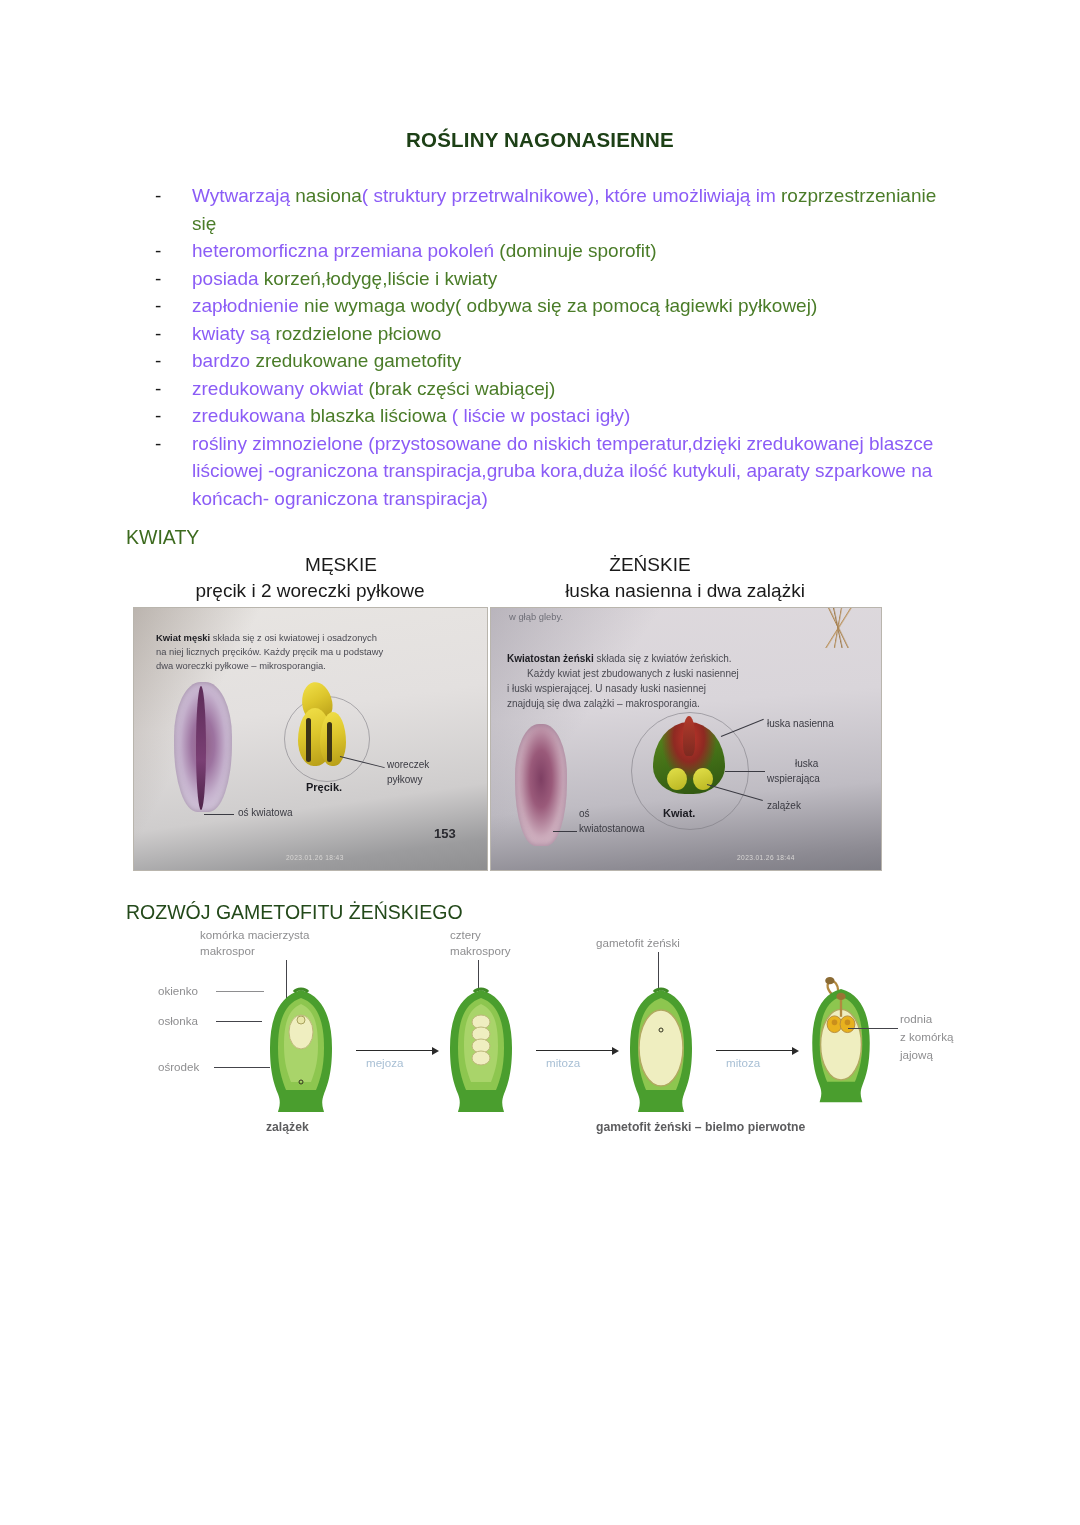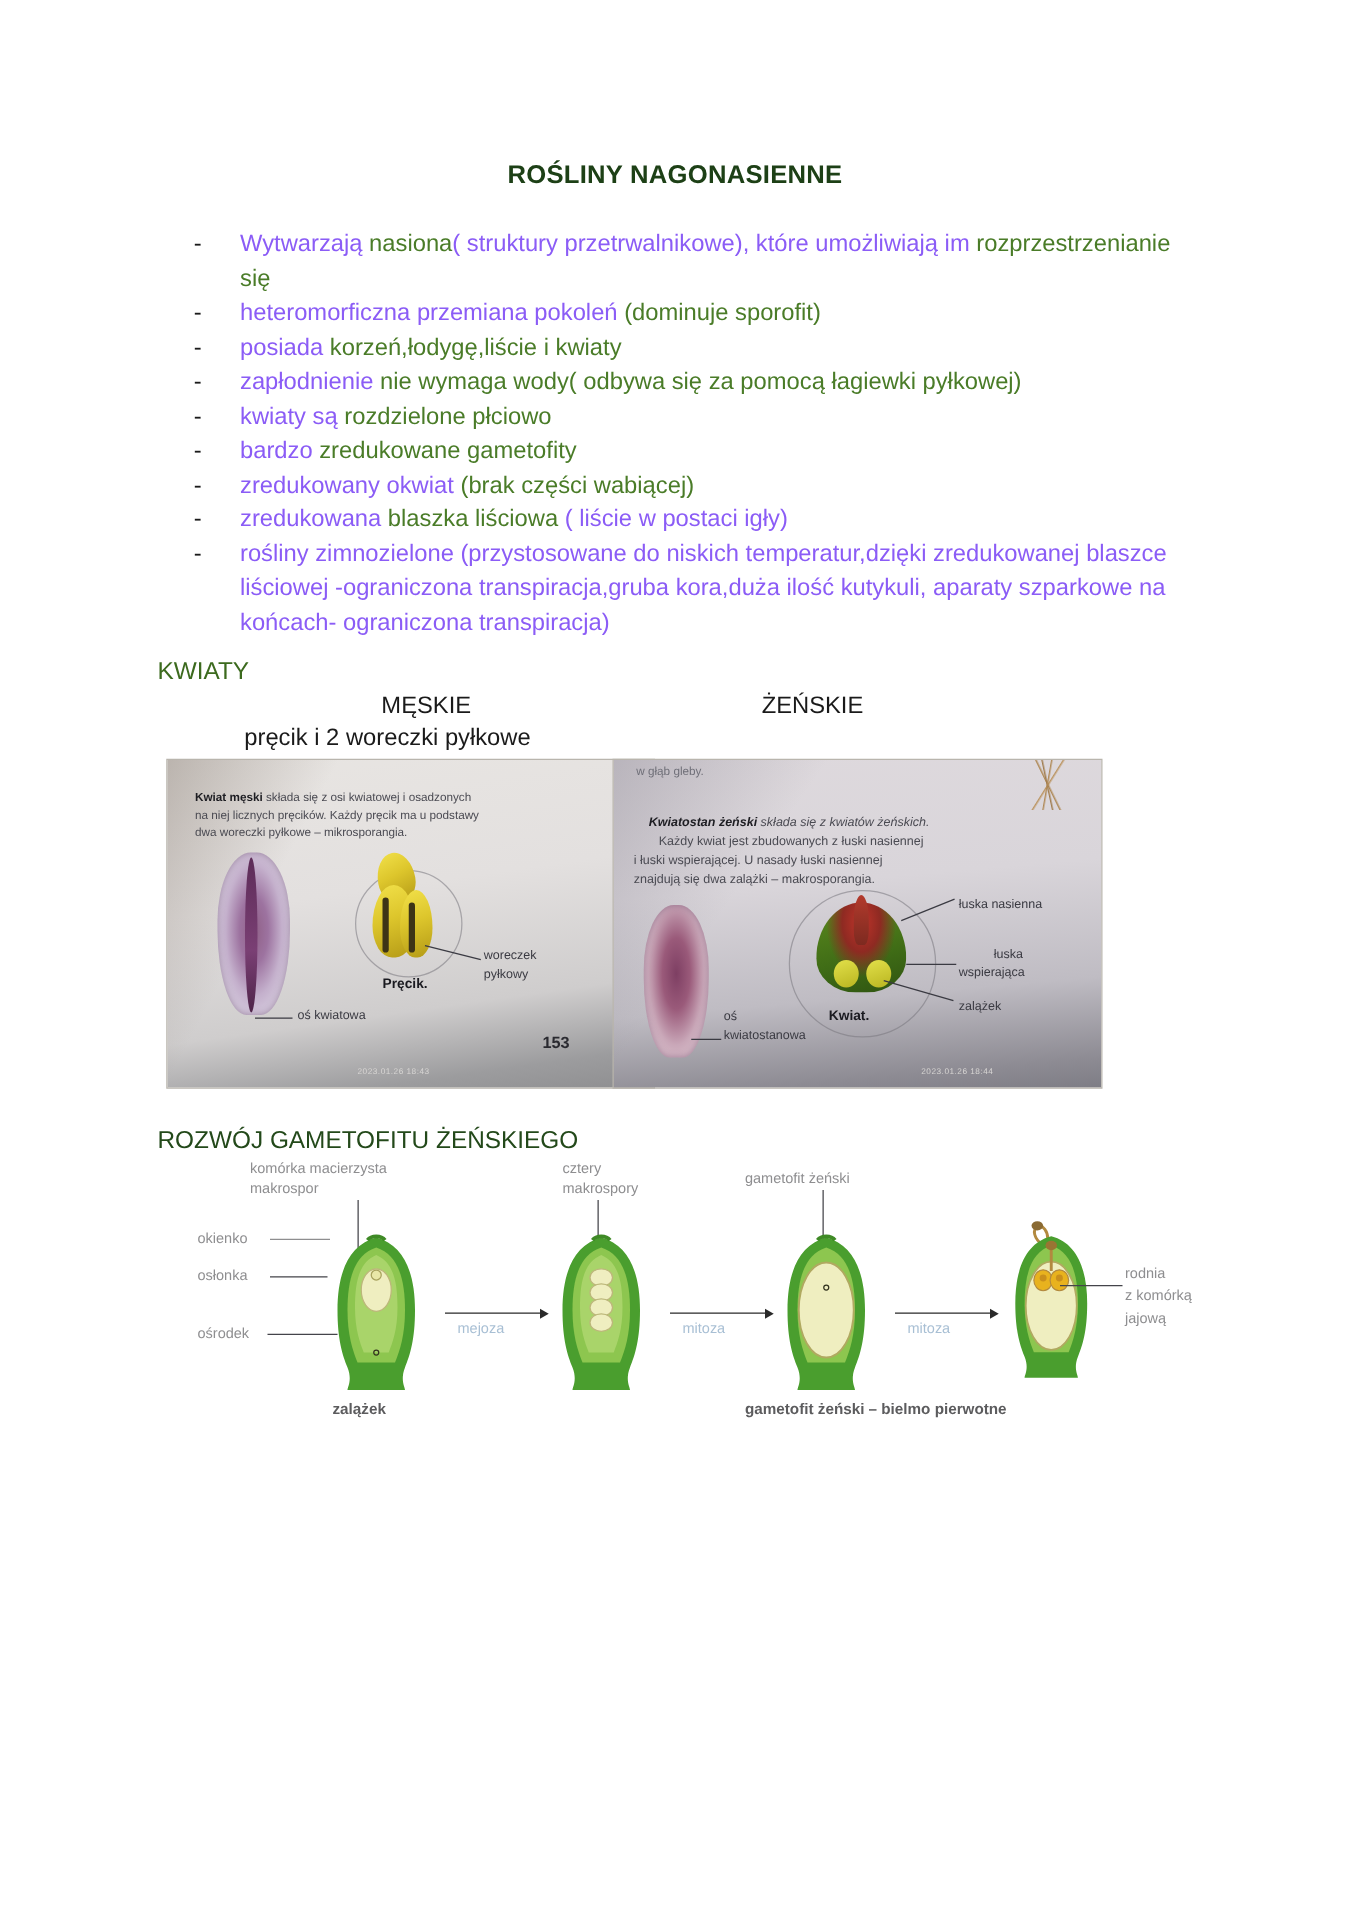--- a/index.html
+++ b/index.html
@@ -88,21 +88,20 @@
   .photo {
     position: absolute;
     overflow: hidden;
     border: 1px solid #b9b5ad;
   }
   #photo-meskie {
     left: 133px; top: 607px; width: 353px; height: 262px;
     background:
       linear-gradient(118deg, rgba(150,140,132,0.55) 0%, rgba(150,140,132,0.0) 26%),
       linear-gradient(172deg, #e8e5e2 0%, #e3e0df 40%, #cfcdcd 72%, #9c9c9e 90%, #8e8e90 100%);
-    padding-left: 36px;
   }
   #photo-zenskie {
     left: 490px; top: 607px; width: 390px; height: 262px;
     background:
       linear-gradient(125deg, rgba(140,136,148,0.45) 0%, rgba(140,136,148,0) 30%),
       linear-gradient(175deg, #ded9dd 0%, #d9d5da 38%, #bfbcc3 70%, #8d8b93 92%, #7e7d85 100%);
   }
   .photo-txt {
     position: absolute;
     font-family: "Liberation Sans", sans-serif;
@@ -224,20 +223,21 @@
       <div class="bullet-row"><span class="bullet-dash">-</span><span class="dk">zredukowany okwiat </span><span class="hl">(brak części wabiącej)</span></div>
       <div class="bullet-row"><span class="bullet-dash">-</span><span class="dk">zredukowana </span><span class="hl">blaszka liściowa</span><span class="dk"> ( liście w postaci igły)</span></div>
       <div class="bullet-row"><span class="bullet-dash">-</span><span class="dk">rośliny zimnozielone (przystosowane do niskich temperatur,dzięki zredukowanej blaszce liściowej -ograniczona transpiracja,gruba kora,duża ilość kutykuli, aparaty szparkowe na końcach- ograniczona transpiracja)</span></div>
     </div>
 
   <div id="kwiaty-head" class="section-head">KWIATY</div>
 
   <div id="meskie-title" class="col-title">MĘSKIE</div>
   <div id="zenskie-title" class="col-title">ŻEŃSKIE</div>
   <div id="meskie-sub" class="col-title">pręcik i 2 woreczki pyłkowe</div>
+  <div id="zenskie-sub" class="col-title">łuska nasienna i dwa zalążki</div>
 
   <div id="photo-meskie" class="photo">
     <div class="photo-txt photo-body" style="left:22px; top:24px;">
       <b>Kwiat męski</b><span> składa się z osi kwiatowej i osadzonych</span>
     </div>
     <div class="photo-txt photo-body" style="left:22px; top:38px;">na niej licznych pręcików. Każdy pręcik ma u podstawy</div>
     <div class="photo-txt photo-body" style="left:22px; top:52px;">dwa woreczki pyłkowe – mikrosporangia.</div>
 
     <div class="cone-section" style="left:40px; top:74px; width:58px; height:130px;"></div>
     <div style="position:absolute; left:62px; top:78px; width:10px; height:124px; border-radius:50%;
@@ -268,21 +268,21 @@
   <div id="photo-zenskie" class="photo">
     <div class="photo-txt photo-body" style="left:18px; top:3px; color:#6f6f78;">w głąb gleby.</div>
 
     <div style="position:absolute; right:6px; top:0px; width:70px; height:40px;
                 background:
                   linear-gradient(100deg, transparent 46%, #b08a58 47%, transparent 49%),
                   linear-gradient(78deg, transparent 46%, #a07c4e 47%, transparent 49%),
                   linear-gradient(122deg, transparent 47%, #bb9460 48%, transparent 50%),
                   linear-gradient(64deg, transparent 47%, #ae8855 48%, transparent 50%);"></div>
 
-    <div class="photo-txt photo-body" style="left:28px; top:45px; font-size:10px;font-style:italic;">
+    <div class="photo-txt photo-body" style="left:16px; top:45px; font-size:10px;">
       <b>Kwiatostan żeński</b><span> składa się z kwiatów żeńskich.</span>
     </div>
     <div class="photo-txt photo-body" style="left:16px; top:60px; font-size:10px;padding-left:20px;">Każdy kwiat jest zbudowanych z łuski nasiennej</div>
     <div class="photo-txt photo-body" style="left:16px; top:75px; font-size:10px;">i łuski wspierającej. U nasady łuski nasiennej</div>
     <div class="photo-txt photo-body" style="left:16px; top:90px; font-size:10px;">znajdują się dwa zalążki – makrosporangia.</div>
 
     <div class="cone-section" style="left:24px; top:116px; width:52px; height:122px;
           background:radial-gradient(ellipse at 50% 45%, #7e3f63 0%, #9a5a7a 30%, #c9a7b8 60%, #ddc5d0 82%);"></div>
 
     <div class="circle-outline" style="left:140px; top:104px; width:116px; height:116px;"></div>

